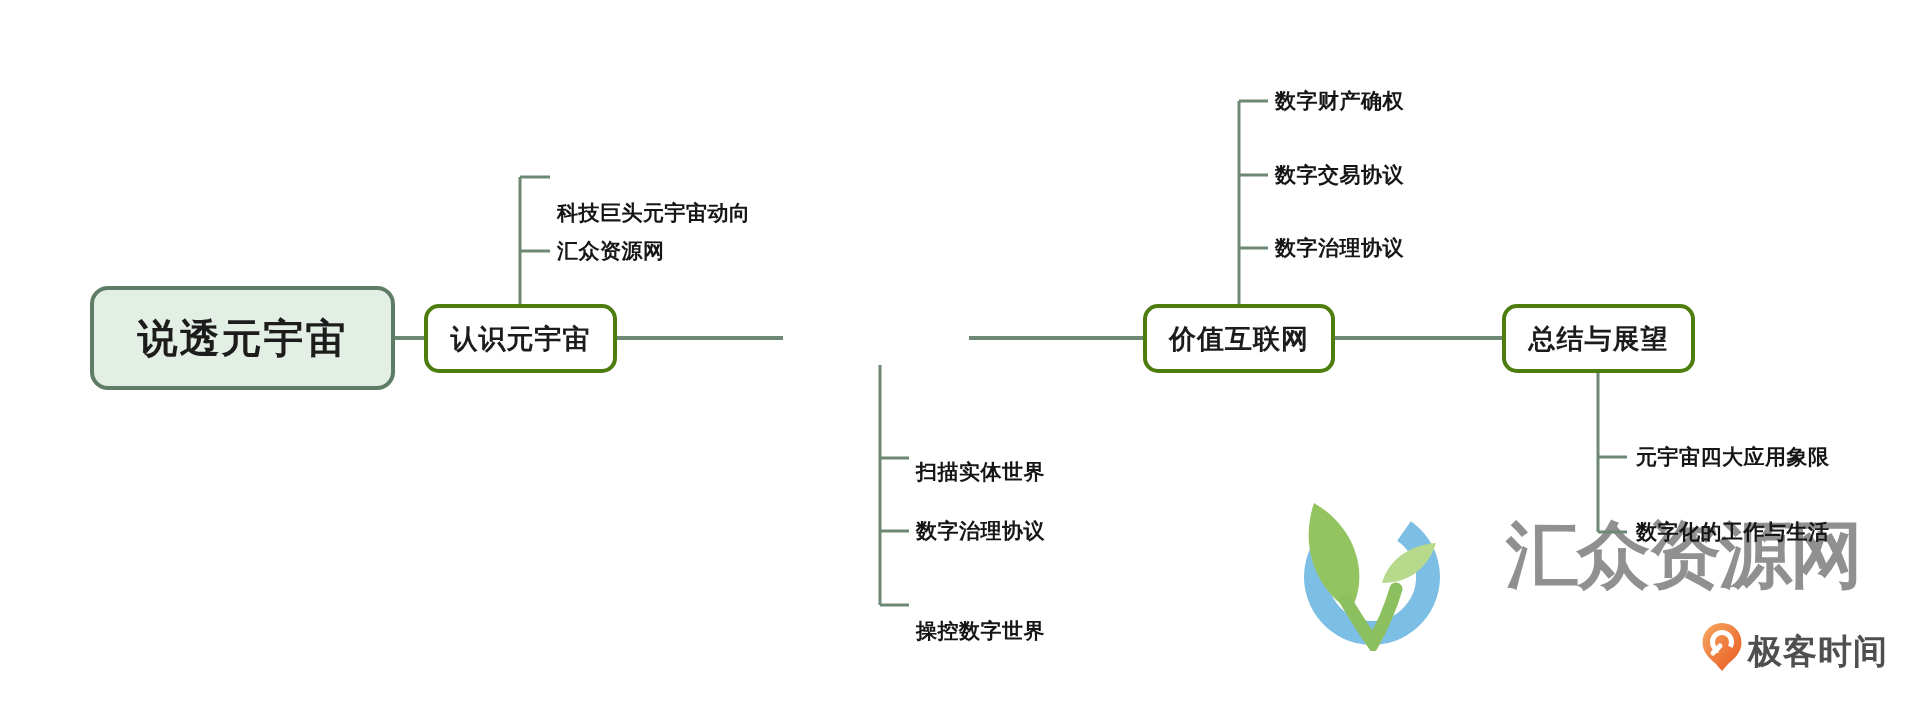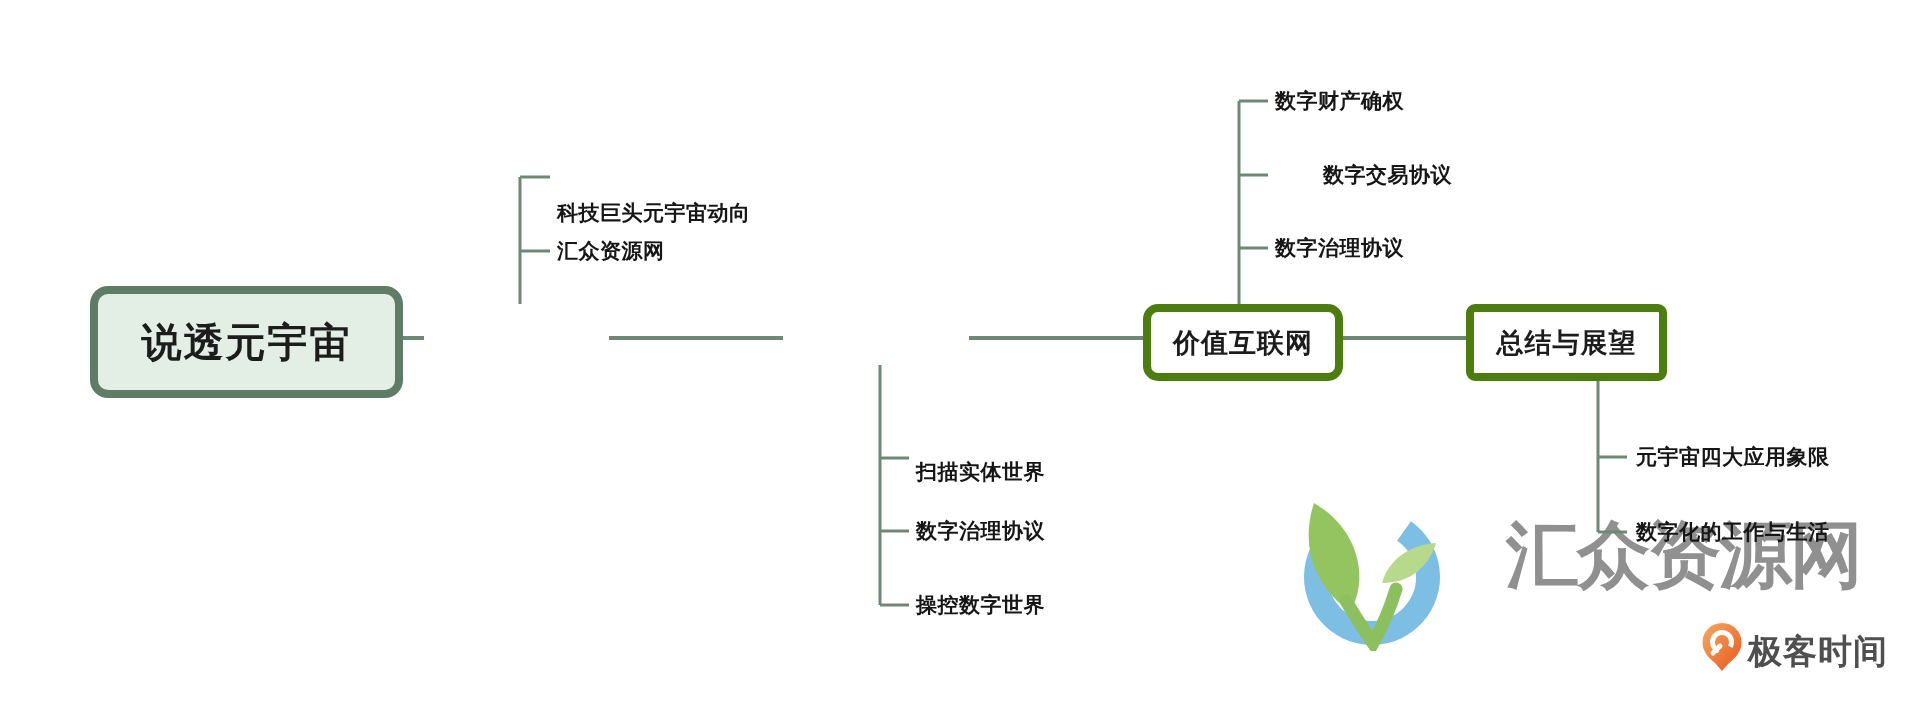--- a/index.html
+++ b/index.html
@@ -5,39 +5,39 @@
   html,body{margin:0;padding:0;background:#ffffff;}
   .stage{
     position:relative;width:1920px;height:707px;background:#ffffff;
     overflow:hidden;font-family:"Liberation Sans",sans-serif;
   }
   
   .lines{position:absolute;left:0;top:0;z-index:2;}
   
   .node{
     position:absolute;z-index:3;display:flex;align-items:center;justify-content:center;
-    background:#ffffff;border:8px solid #4d7c0f;border-radius:15px;
+    background:#ffffff;border:4px solid #4d7c0f;border-radius:15px;
     font-weight:700;color:#1c1c1c;white-space:nowrap;letter-spacing:1px;text-align:center;
   }
   .root-node{
     left:90px;top:286px;width:297px;height:96px;
     background:#e3efe5;border-color:#5f7d66;border-radius:18px;font-size:40px;letter-spacing:2px;
   }
   .n1{left:424px;top:304px;width:185px;height:61px;font-size:27px;}
   .n2{left:783px;top:304px;width:186px;height:61px;font-size:27px;}
   .n3{left:1143px;top:304px;width:184px;height:61px;font-size:27px;}
-  .n4{left:1466px;top:304px;width:185px;height:61px;font-size:27px;border-radius:9px;}
+  .n4{left:1502px;top:304px;width:185px;height:61px;font-size:27px;}
   
   .leaf{
     position:absolute;z-index:3;transform:translateY(-50%);
     font-size:21px;font-weight:700;color:#161616;white-space:nowrap;letter-spacing:0.5px;
   }
   .l1a{left:557px;top:177px;margin-top:36px;} .l1b{left:557px;top:251px;}
-  .l2a{left:916px;top:472px;} .l2b{left:916px;top:531px;} .l2c{left:916px;top:605px;}
-  .l3a{left:1275px;top:101px;} .l3b{left:1323px;top:175px;} .l3c{left:1275px;top:248px;}
+  .l2a{left:916px;top:472px;} .l2b{left:916px;top:531px;} .l2c{left:916px;top:631px;}
+  .l3a{left:1275px;top:101px;} .l3b{left:1275px;top:175px;} .l3c{left:1275px;top:248px;}
   .l4a{left:1636px;top:457px;} .l4b{left:1636px;top:532px;}
   
   .wm{position:absolute;z-index:1;}
   .wm-logo{left:1300px;top:487px;}
   .wm-title{
     left:1506px;top:498px;font-family:"DejaVu Serif",serif;
     font-size:73px;font-weight:700;color:#909090;letter-spacing:-2px;white-space:nowrap;margin-top:9px;
   }
   .wm-url{
     left:1504px;top:592px;font-size:31px;color:#9e9e9e;
@@ -87,20 +87,21 @@
       <path stroke-width="3" d="M880 365 V605 M880 458 H909 M880 531 H909 M880 605 H909"></path>
 
       <path stroke-width="3" d="M1239 304 V101 M1239 101 H1268 M1239 175 H1268 M1239 248 H1268"></path>
 
       <path stroke-width="3" d="M1598 365 V532 M1598 457 H1627 M1598 532 H1627"></path>
     </g>
   </svg>
 
   <div class="node root-node">说透元宇宙</div>
 
+  <div class="node n1">认识元宇宙</div>
   <div class="node n3">价值互联网</div>
   <div class="node n4">总结与展望</div>
 
   <div class="leaf l1a">科技巨头元宇宙动向</div>
   <div class="leaf l1b">汇众资源网</div>
 
   <div class="leaf l2a">扫描实体世界</div>
   <div class="leaf l2b">数字治理协议</div>
   <div class="leaf l2c">操控数字世界</div>
 

